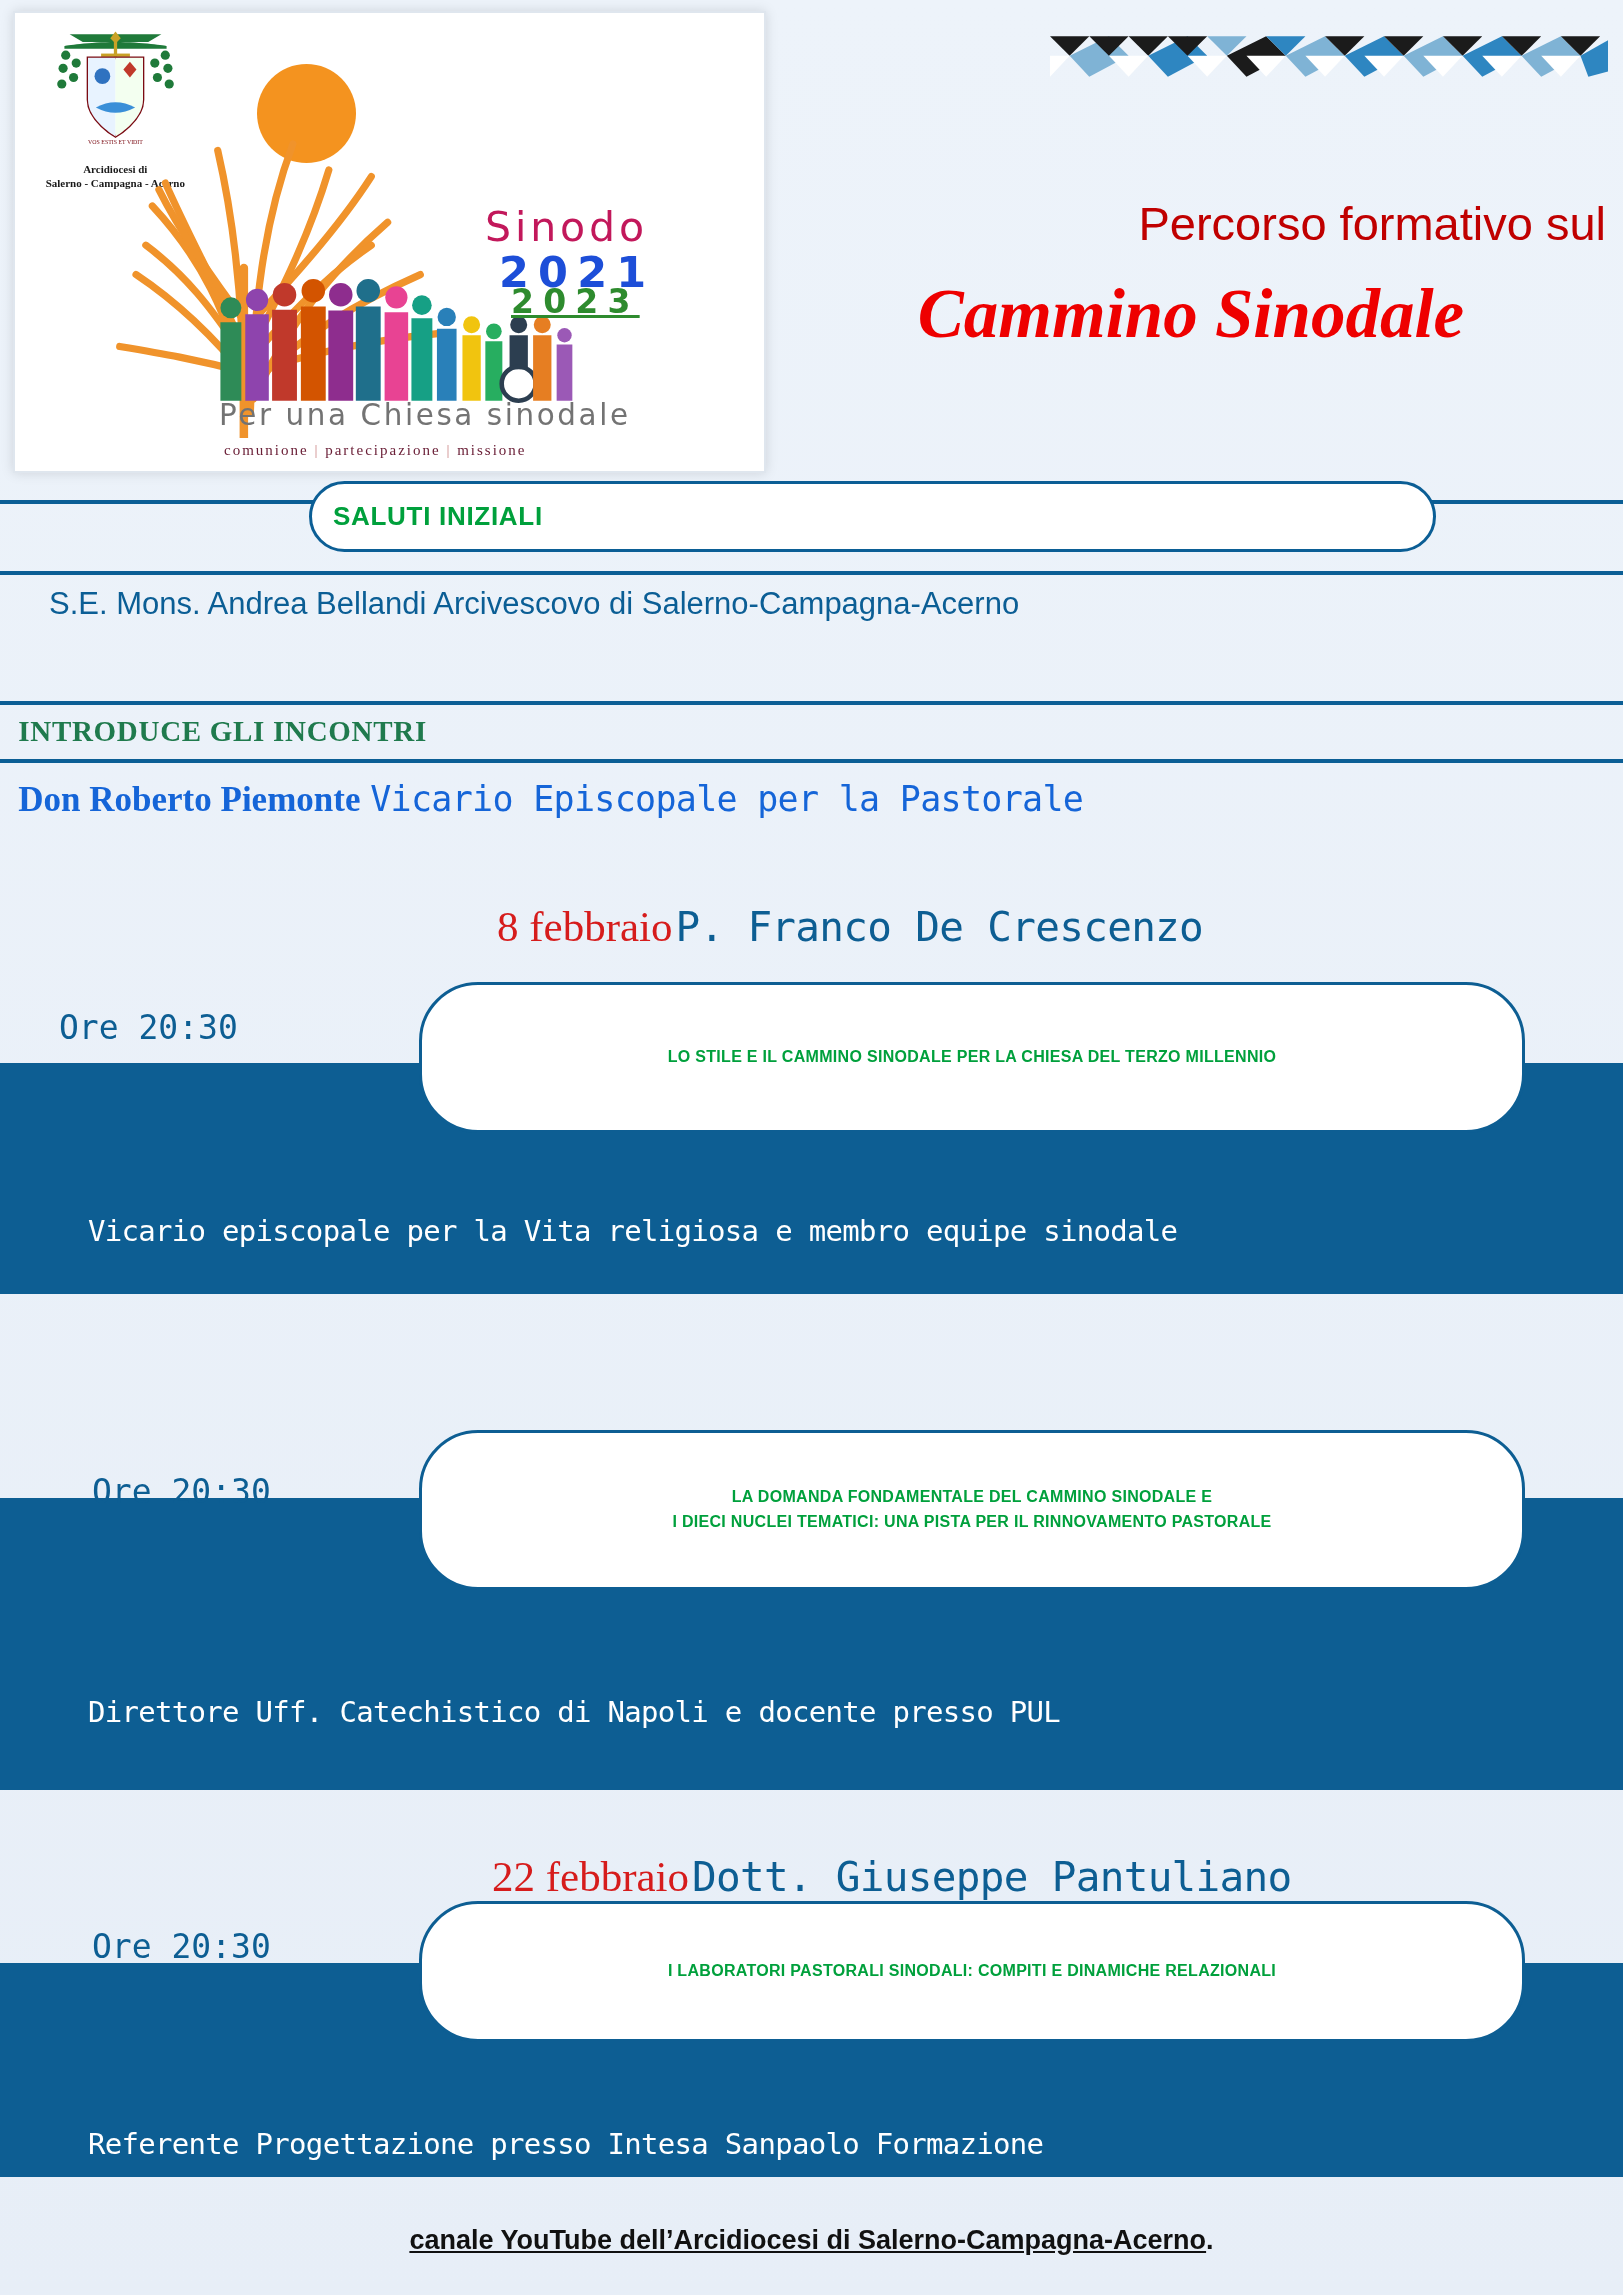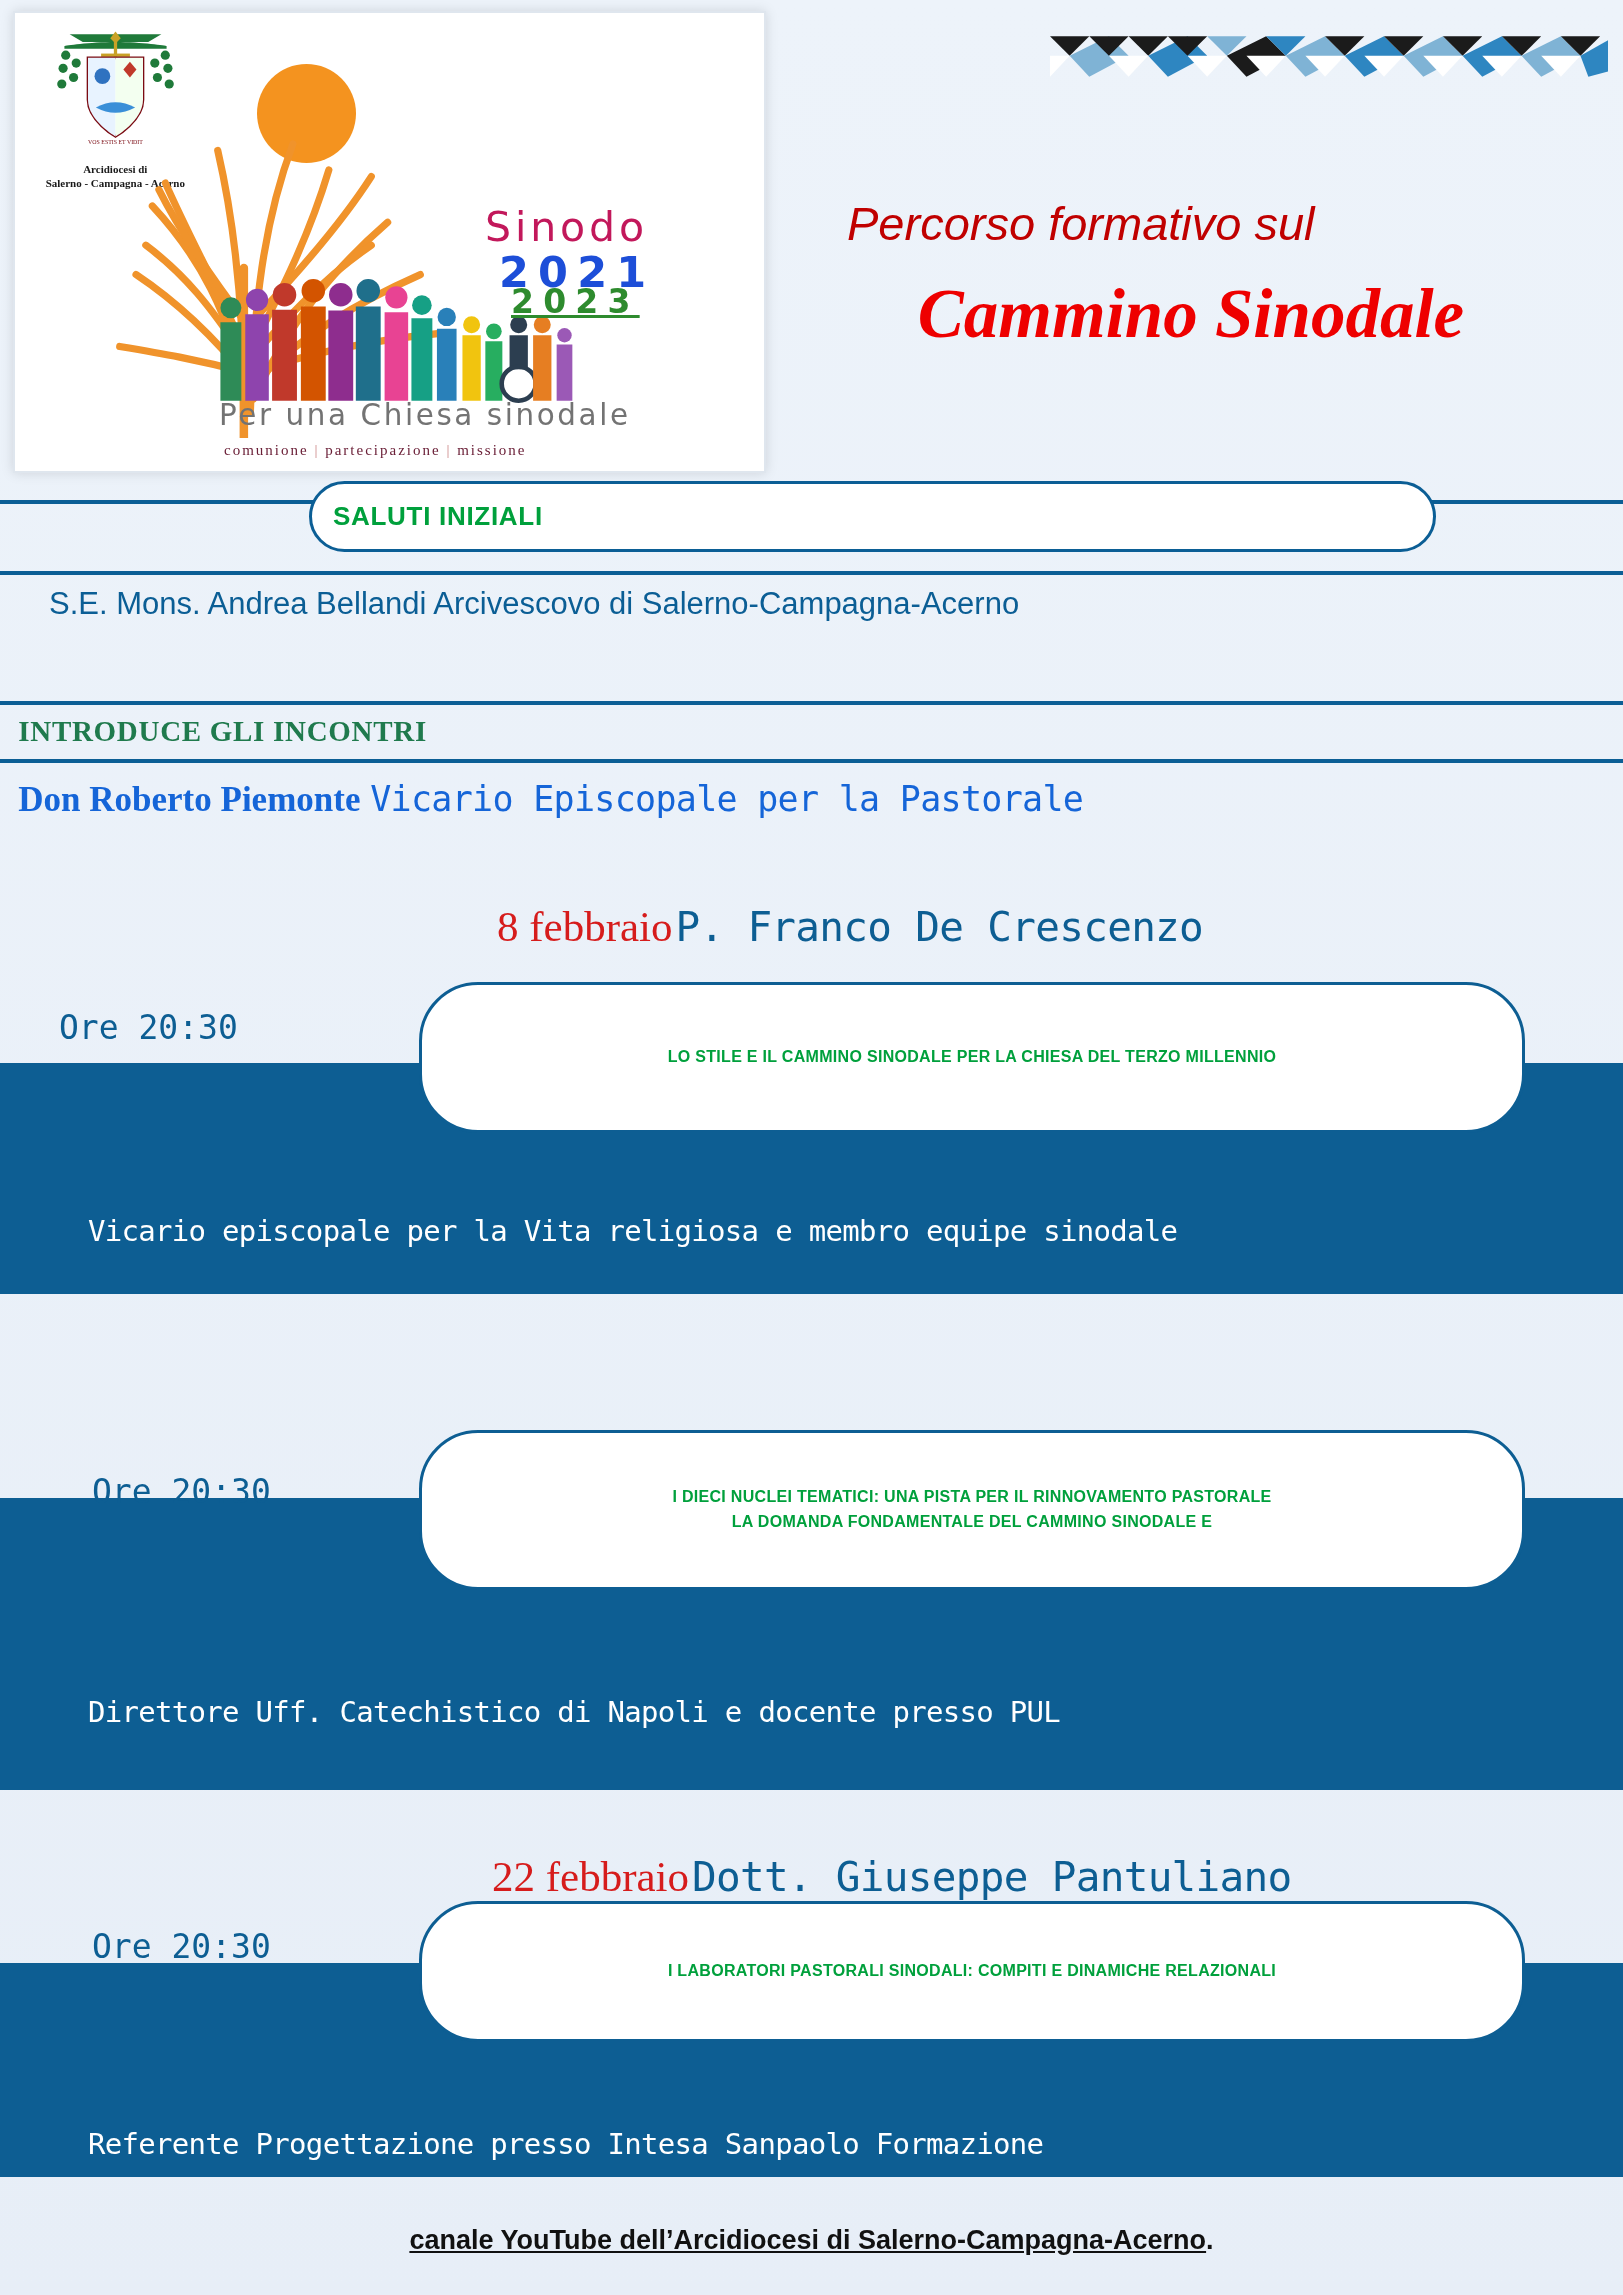--- a/index.html
+++ b/index.html
@@ -129,25 +129,24 @@
     width: 558px;
     height: 41px;
   }
 
   
   .hdr-line1 {
     position: absolute;
     left: 847px;
     top: 196px;
     width: 759px;
-    text-align: left;
+    text-align: right;
     font-size: 47px;
     color: #c00000;
     font-family: "Liberation Sans", sans-serif;
-    font-style: italic;
   }
   .hdr-line2 {
     position: absolute;
     left: 769px;
     top: 275px;
     width: 844px;
     text-align: center;
     font-size: 69px;
     font-weight: bold;
     font-style: italic;
@@ -483,22 +482,22 @@
     <div class="tline">LO STILE E IL CAMMINO SINODALE PER LA CHIESA DEL TERZO MILLENNIO</div>
   </div>
 
   <div class="role" style="left:88px; top:1214px;">Vicario episcopale per la Vita religiosa e membro equipe sinodale</div>
 
   <div class="band b2"></div>
 
   <div class="ore" style="left:92px; top:1472px;">Ore 20:30</div>
 
   <div class="pill-topic" style="left:419px; top:1430px; width:1106px; height:160px;">
+    <div class="tline">LA DOMANDA FONDAMENTALE DEL CAMMINO SINODALE E</div>
     <div class="tline">I DIECI NUCLEI TEMATICI: UNA PISTA PER IL RINNOVAMENTO PASTORALE</div>
-    <div class="tline">LA DOMANDA FONDAMENTALE DEL CAMMINO SINODALE E</div>
   </div>
 
   <div class="role" style="left:88px; top:1695px;">Direttore Uff. Catechistico di Napoli e docente presso PUL</div>
 
   <div class="band b3"></div>
 
   <div class="date-row" style="left:492px; top:1852px;">
     <span class="date">22 febbraio</span>
     <span class="speaker">Dott. Giuseppe Pantuliano</span>
   </div>

